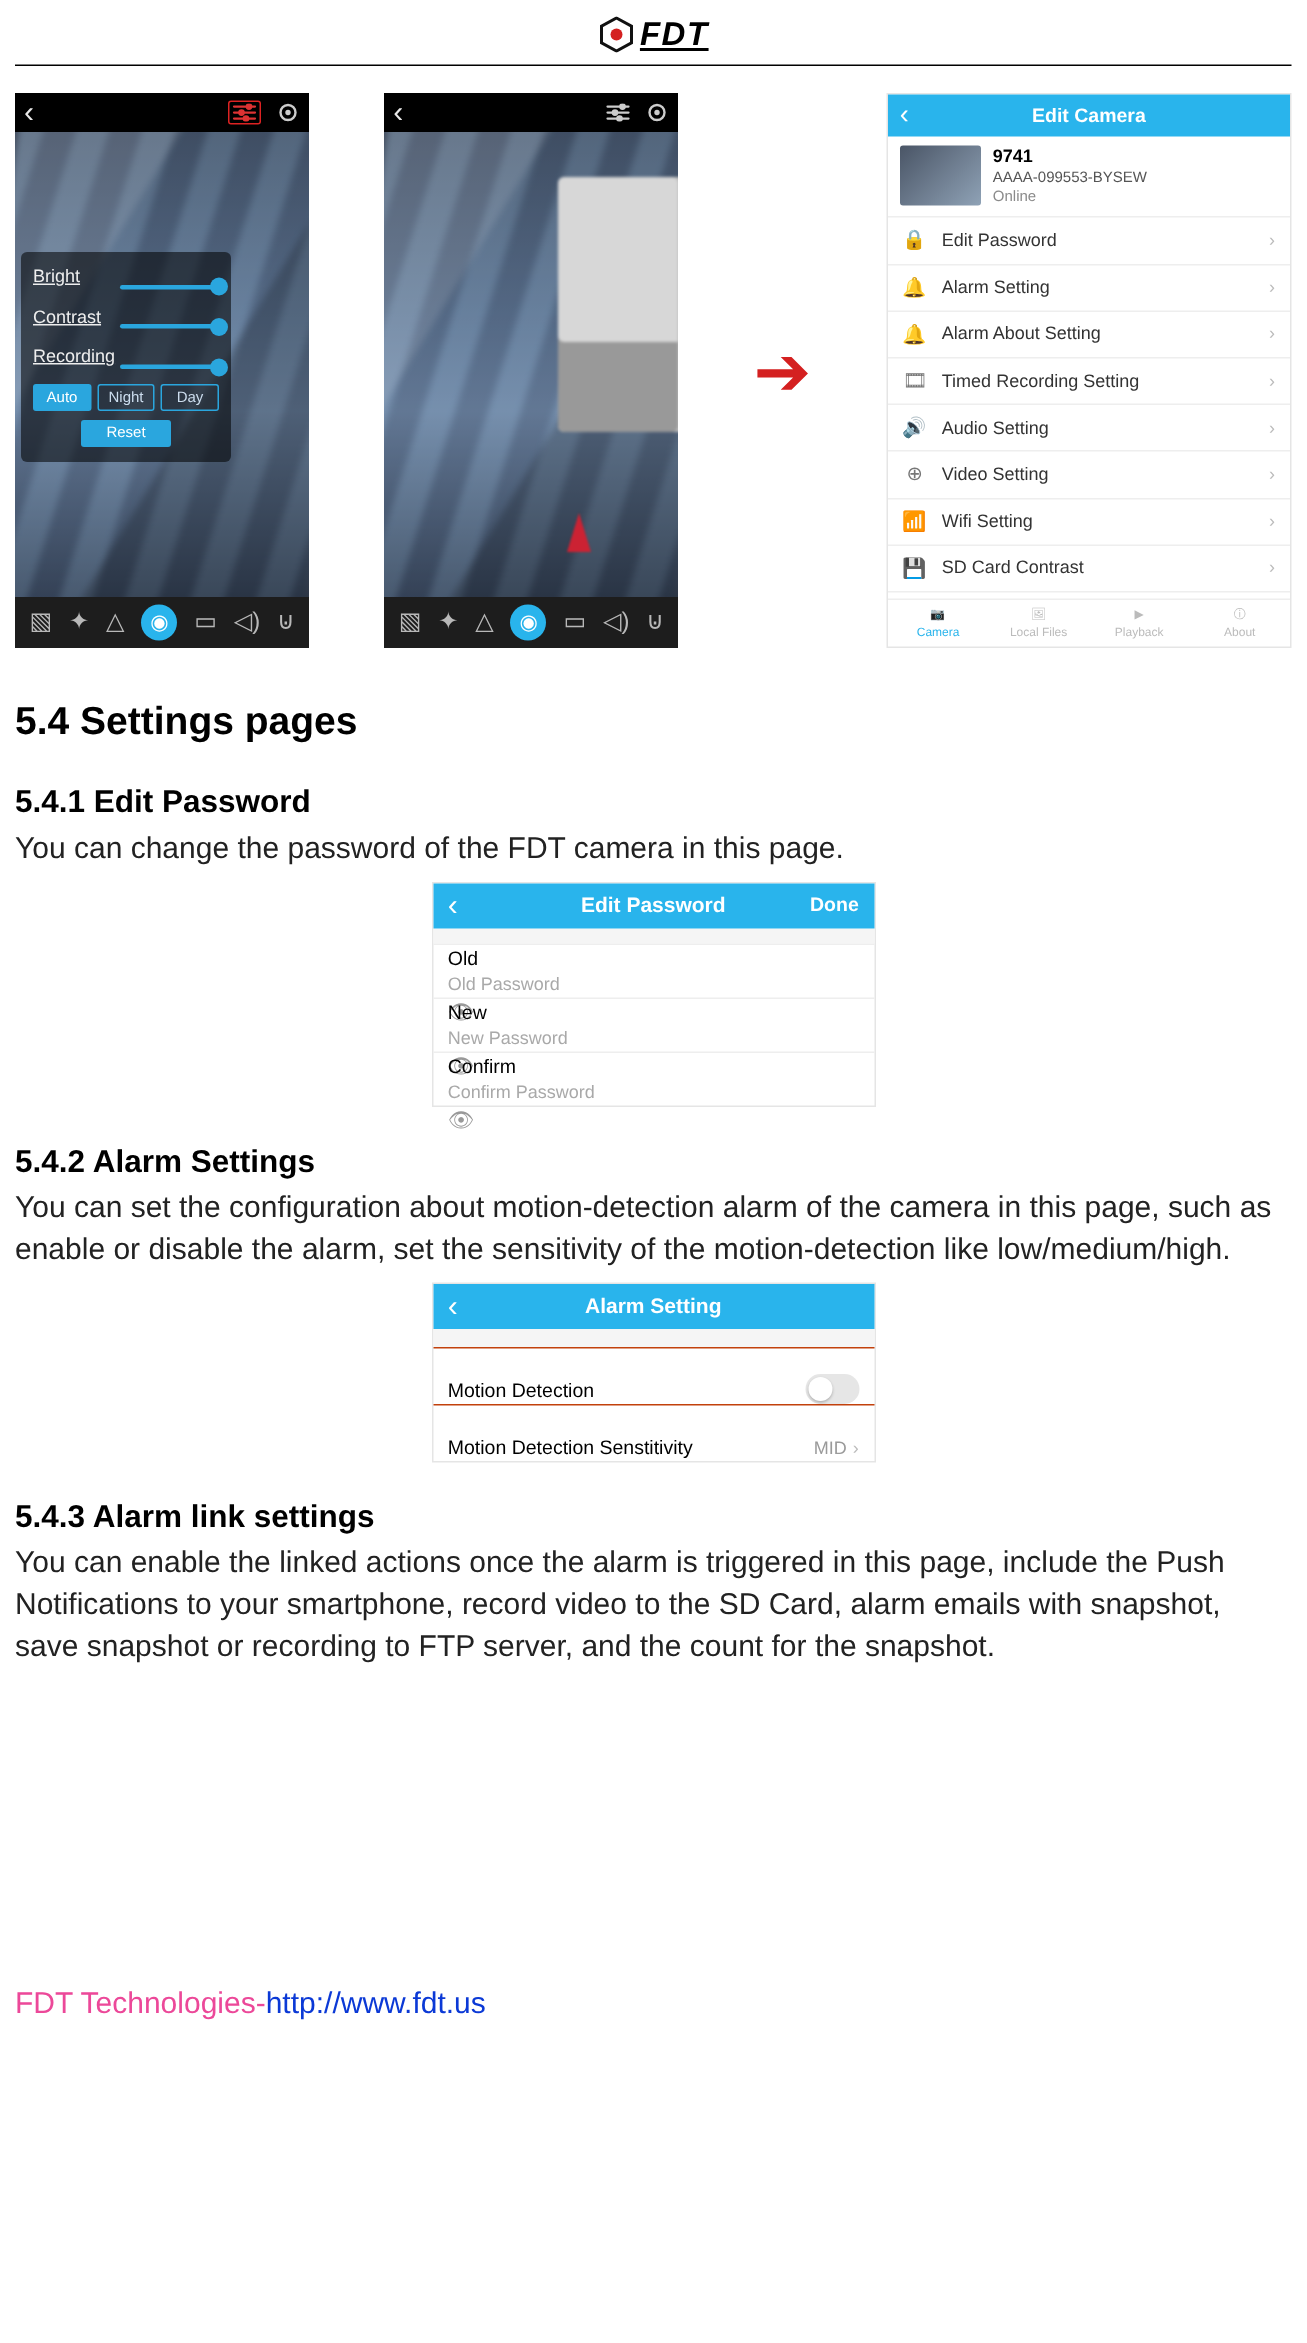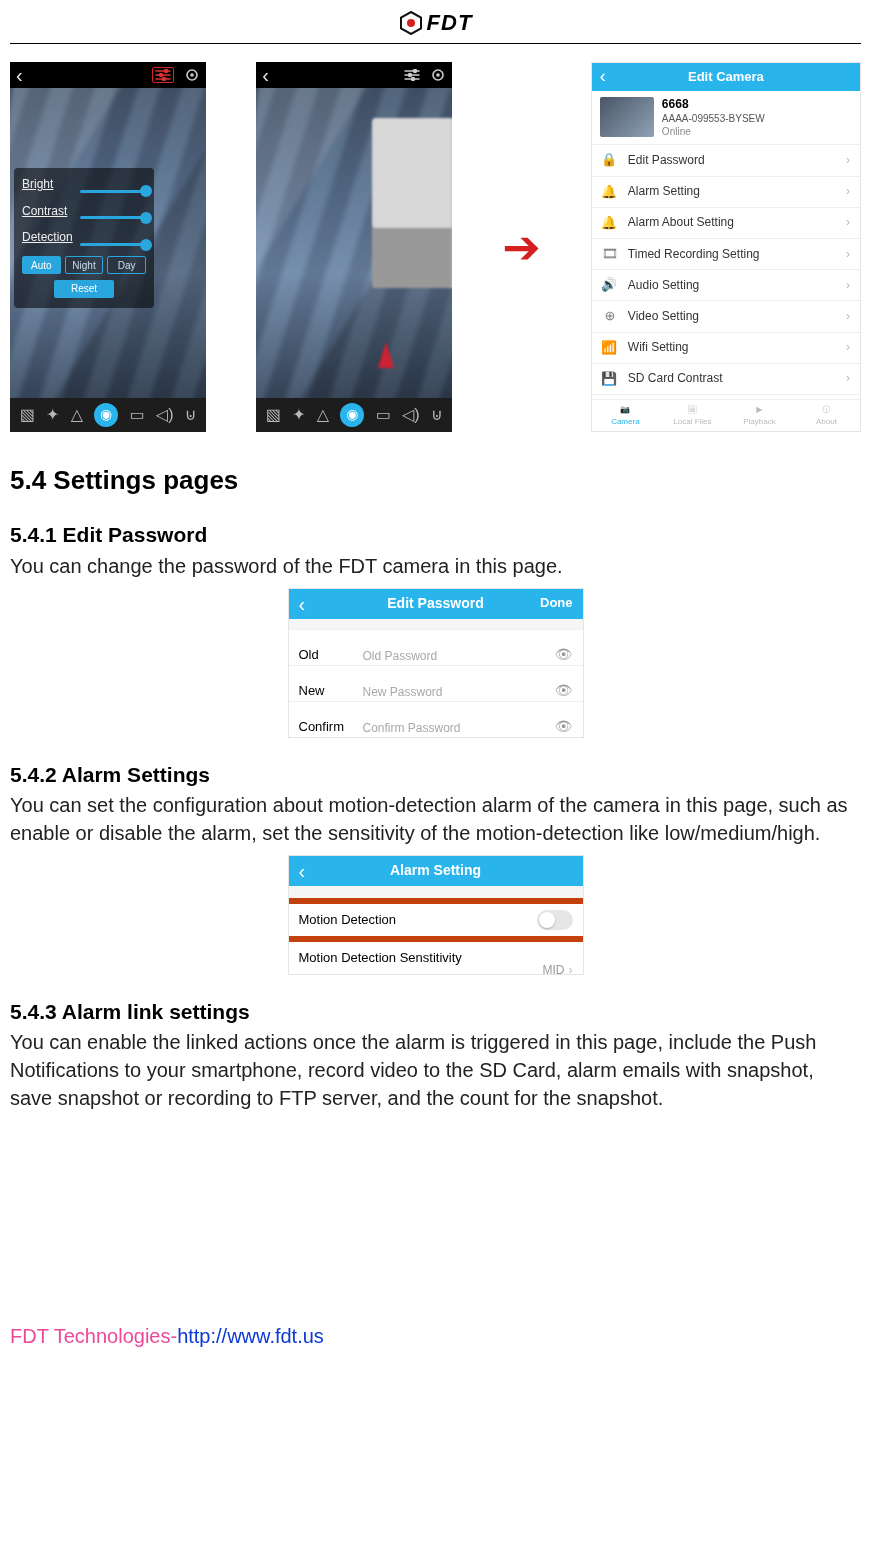--- a/index.html
+++ b/index.html
@@ -19,20 +19,21 @@
     justify-content: center;
     align-items: center;
     padding-bottom: 4px;
     border-bottom: 1.5px solid #000;
     margin-bottom: 18px;
   }
   .fdt-logo {
     display: flex;
     align-items: center;
     gap: 4px;
+    text-decoration: underline;
   }
   .fdt-logo svg { display: block; }
   .fdt-logo-text {
     font-weight: 800;
     font-size: 22px;
     letter-spacing: 1px;
     font-style: italic;
   }
 
   
@@ -297,42 +298,43 @@
     align-items: center;
     justify-content: center;
     position: relative;
     font-size: 14px;
     font-weight: 600;
   }
   .blue-header .back { position: absolute; left: 10px; font-size: 20px; font-weight: 300; }
   .blue-header .done { position: absolute; right: 10px; font-size: 13px; font-weight: 600; }
   .pw-row {
     display: flex;
-    align-items: flex-end;
+    align-items: flex-start;
     height: 36px;
     border-top: 1px solid #eee;
     padding: 0 10px;
     font-size: 13px;
+    flex-direction: column;
   }
   .pw-row:first-of-type { border-top: none; }
   .pw-row .lbl { width: 64px; color: #000; }
   .pw-row .ph { flex: 1; color: #a9a9a9; font-size: 12px; }
   .pw-row .eye { color: #999; font-size: 14px; }
   .pw-panel .spacer { height: 10px; background: #f5f5f5; }
 
   
   .al-panel {
     width: 296px;
     border: 1px solid #e5e5e5;
   }
   .al-row {
     display: flex;
-    align-items: center;
+    align-items: flex-end;
     height: 38px;
-    border-top: 6px solid #c2410c;
+    border-top: 1px solid #c2410c;
     padding: 0 10px;
     font-size: 13px;
   }
   .al-panel .spacer { height: 12px; background: #f5f5f5; }
   .toggle {
     margin-left: auto;
     width: 36px; height: 20px;
     border-radius: 10px;
     background: #e6e6e6;
     position: relative;
@@ -403,21 +405,21 @@
               <div class="adj-thumb"></div>
             </div>
         </div>
         <div class="adj-row">
           <span>Contrast</span>
           <div class="adj-track">
               <div class="adj-thumb"></div>
             </div>
         </div>
         <div class="adj-row">
-          <span>Detection</span>
+          <span>Recording</span>
           <div class="adj-track">
               <div class="adj-thumb"></div>
             </div>
         </div>
         <div class="adj-btn-row">
           <div class="adj-btn active">Auto</div>
           <div class="adj-btn">Night</div>
           <div class="adj-btn">Day</div>
         </div>
         <div class="adj-reset">Reset</div>
@@ -475,21 +477,21 @@
   <div class="red-arrow">➔</div>
 
   <div class="phone3">
     <div class="p3-header">
       <span class="back">‹</span>
       <span>Edit Camera</span>
     </div>
     <div class="p3-cam-card">
       <div class="p3-thumb"></div>
       <div class="p3-cam-meta">
-        <div class="name">6668</div>
+        <div class="name">9741</div>
         <div>AAAA-099553-BYSEW</div>
         <div class="status">Online</div>
       </div>
     </div>
     <div class="p3-list">
       <div class="p3-item">
         <span class="ic">🔒</span>
         <span>Edit Password</span>
         <span class="chev">›</span>
       </div>

